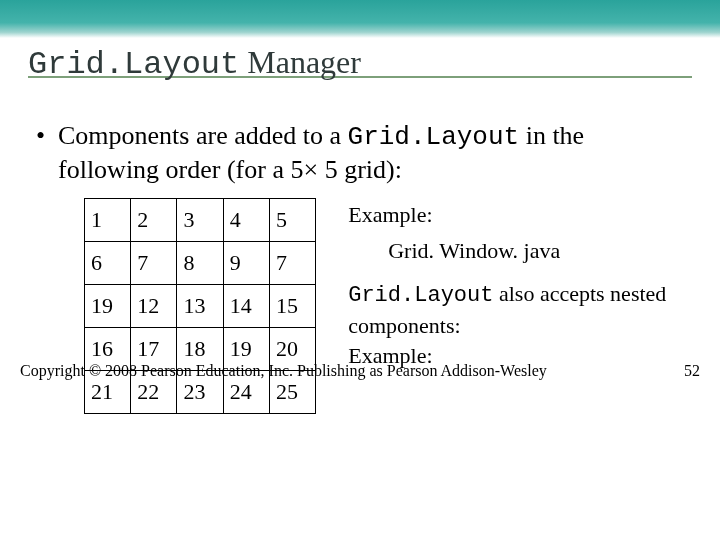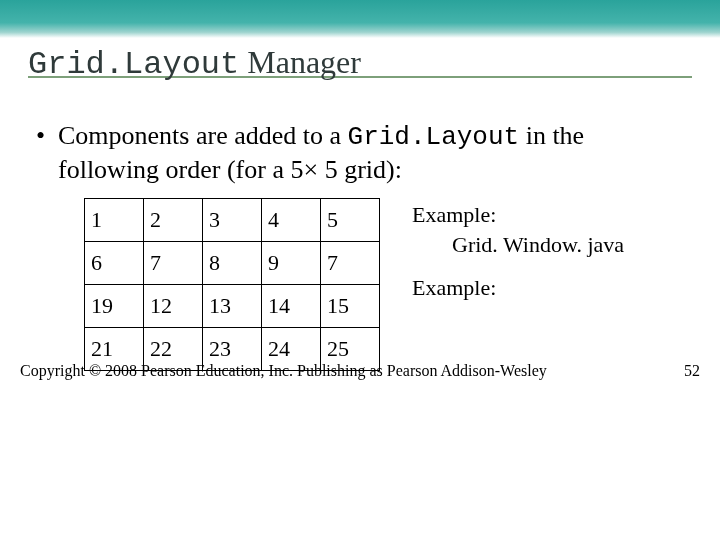--- a/index.html
+++ b/index.html
@@ -64,21 +64,21 @@
     height: 42px;
     padding: 0 6px;
     text-align: left;
     vertical-align: middle;
   }
   .side-notes {
     font-size: 22px;
     line-height: 1.35;
     padding-top: 2px;
   }
-  .side-notes .indent { padding-left: 40px; display: block; }
+  .side-notes .indent { padding-left: 40px; display: block; margin-top: 6px; }
   .side-notes .mono { font-family: "Courier New", Courier, monospace; }
   .side-notes .gap { height: 14px; }
   .footer {
     position: absolute;
     bottom: 16px;
     left: 20px;
     right: 20px;
     font-size: 16px;
     display: flex;
     justify-content: space-between;
@@ -124,33 +124,43 @@
         <td>7</td>
       </tr>
       <tr>
         <td>19</td>
         <td>12</td>
         <td>13</td>
         <td>14</td>
         <td>15</td>
       </tr>
       <tr>
+        <td>16</td>
+        <td>17</td>
+        <td>18</td>
+        <td>19</td>
+        <td>20</td>
+      </tr>
+      <tr>
         <td>21</td>
         <td>22</td>
         <td>23</td>
         <td>24</td>
         <td>25</td>
       </tr>
     </tbody>
       </table>
 
     <div class="side-notes">
       <div>Example:</div>
       <span class="indent">Grid. Window. java</span>
       <div class="gap"></div>
+      <div>
+        <span class="mono">Grid.Layout</span><span> also accepts nested components:</span>
+      </div>
       <div>Example:</div>
     </div>
   </div>
 
   <div class="footer">
     <span>Copyright © 2008 Pearson Education, Inc. Publishing as Pearson Addison-Wesley</span>
     <span>52</span>
   </div>
 </div>
 

